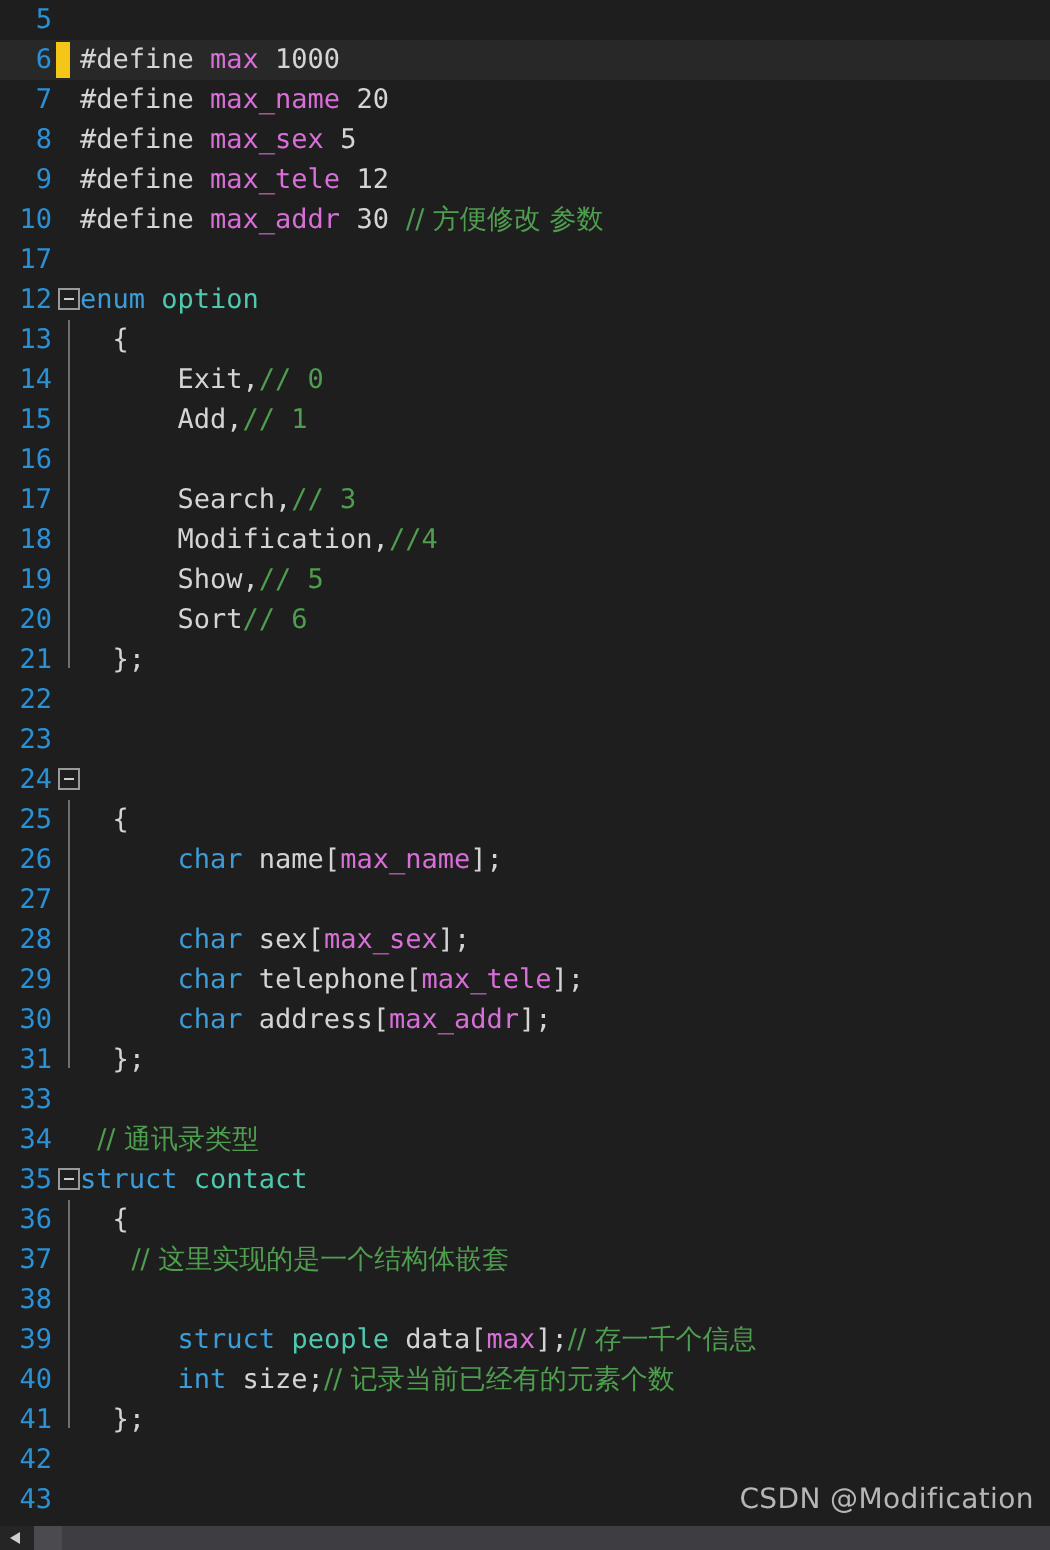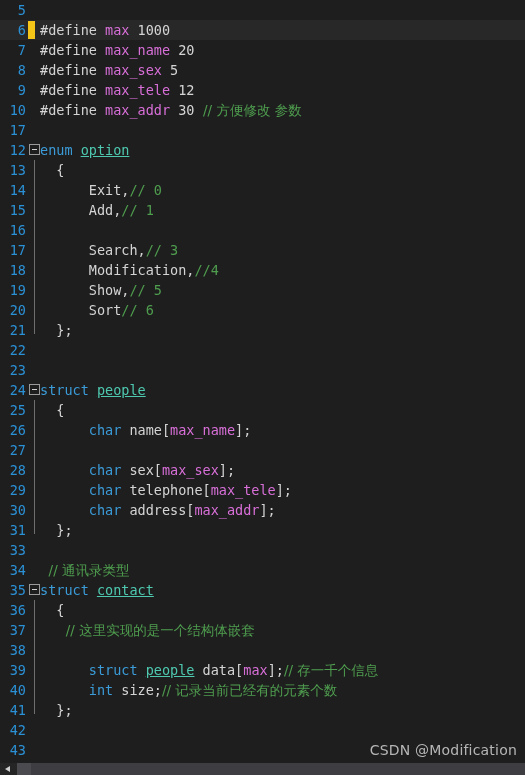--- a/index.html
+++ b/index.html
@@ -91,21 +91,21 @@
   .code {
     position: absolute;
     left: 40px;
     top: 0;
     color: #d4d4d4;
     font-size: 13.5px;
   }
 
   
   .kw   { color: #3b9cd9; text-align: right; }   
-  .typ  { color: #4ec9b0; text-decoration: underline; }   
+  .typ  { color: #4ec9b0; }   
   .mac  { color: #d86fd8; }   
   .cmt  { color: #4f9e4f; }   
   .pln  { color: #d4d4d4; }
   .num  { color: #d4d4d4; }
   .pun  { color: #d4d4d4; }
 
   
   .cjk { font-family: "DejaVu Sans", sans-serif; text-align: right; }
 
   
@@ -168,21 +168,21 @@
       <div class="line"><span class="ln">14</span><span class="guide"></span><span class="code"><span class="pln">      Exit,</span><span class="cmt">// 0</span></span></div>
       <div class="line"><span class="ln">15</span><span class="guide"></span><span class="code"><span class="pln">      Add,</span><span class="cmt">// 1</span></span></div>
       <div class="line"><span class="ln">16</span><span class="guide"></span></div>
       <div class="line"><span class="ln">17</span><span class="guide"></span><span class="code"><span class="pln">      Search,</span><span class="cmt">// 3</span></span></div>
       <div class="line"><span class="ln">18</span><span class="guide"></span><span class="code"><span class="pln">      Modification,</span><span class="cmt">//4</span></span></div>
       <div class="line"><span class="ln">19</span><span class="guide"></span><span class="code"><span class="pln">      Show,</span><span class="cmt">// 5</span></span></div>
       <div class="line"><span class="ln">20</span><span class="guide"></span><span class="code"><span class="pln">      Sort</span><span class="cmt">// 6</span></span></div>
       <div class="line"><span class="ln">21</span><span class="guide cap"></span><span class="code"><span class="pun">  };</span></span></div>
       <div class="line"><span class="ln">22</span><span class="code"></span></div>
       <div class="line"><span class="ln">23</span><span class="code"></span></div>
-      <div class="line"><span class="ln">24</span><span class="fold"></span><span class="code"><span class="kw">struct </span><span class="typ">people</span></span></div>
+      <div class="line"><span class="ln">24</span><span class="fold"></span></div>
       <div class="line"><span class="ln">25</span><span class="guide"></span><span class="code"><span class="pun">  {</span></span></div>
       <div class="line"><span class="ln">26</span><span class="guide"></span><span class="code"><span class="pln">      </span><span class="kw">char</span><span class="pln"> name[</span><span class="mac">max_name</span><span class="pln">];</span></span></div>
       <div class="line"><span class="ln">27</span><span class="guide"></span></div>
       <div class="line"><span class="ln">28</span><span class="guide"></span><span class="code"><span class="pln">      </span><span class="kw">char</span><span class="pln"> sex[</span><span class="mac">max_sex</span><span class="pln">];</span></span></div>
       <div class="line"><span class="ln">29</span><span class="guide"></span><span class="code"><span class="pln">      </span><span class="kw">char</span><span class="pln"> telephone[</span><span class="mac">max_tele</span><span class="pln">];</span></span></div>
       <div class="line"><span class="ln">30</span><span class="guide"></span><span class="code"><span class="pln">      </span><span class="kw">char</span><span class="pln"> address[</span><span class="mac">max_addr</span><span class="pln">];</span></span></div>
       <div class="line"><span class="ln">31</span><span class="guide cap"></span><span class="code"><span class="pun">  };</span></span></div>
       <div class="line"><span class="ln">33</span><span class="code"></span></div>
       <div class="line"><span class="ln">34</span><span class="code"><span class="cmt cjk">  // 通讯录类型</span></span></div>
       <div class="line"><span class="ln">35</span><span class="fold"></span><span class="code"><span class="kw">struct </span><span class="typ">contact</span></span></div>

